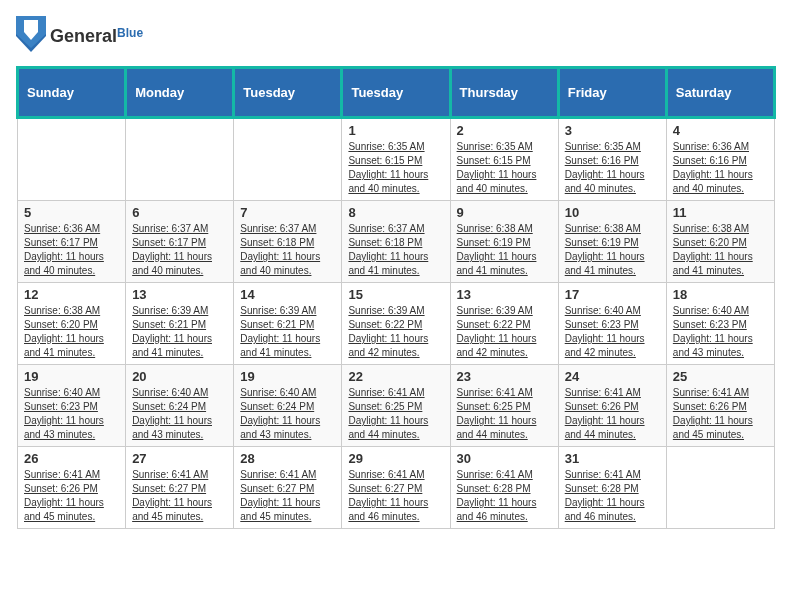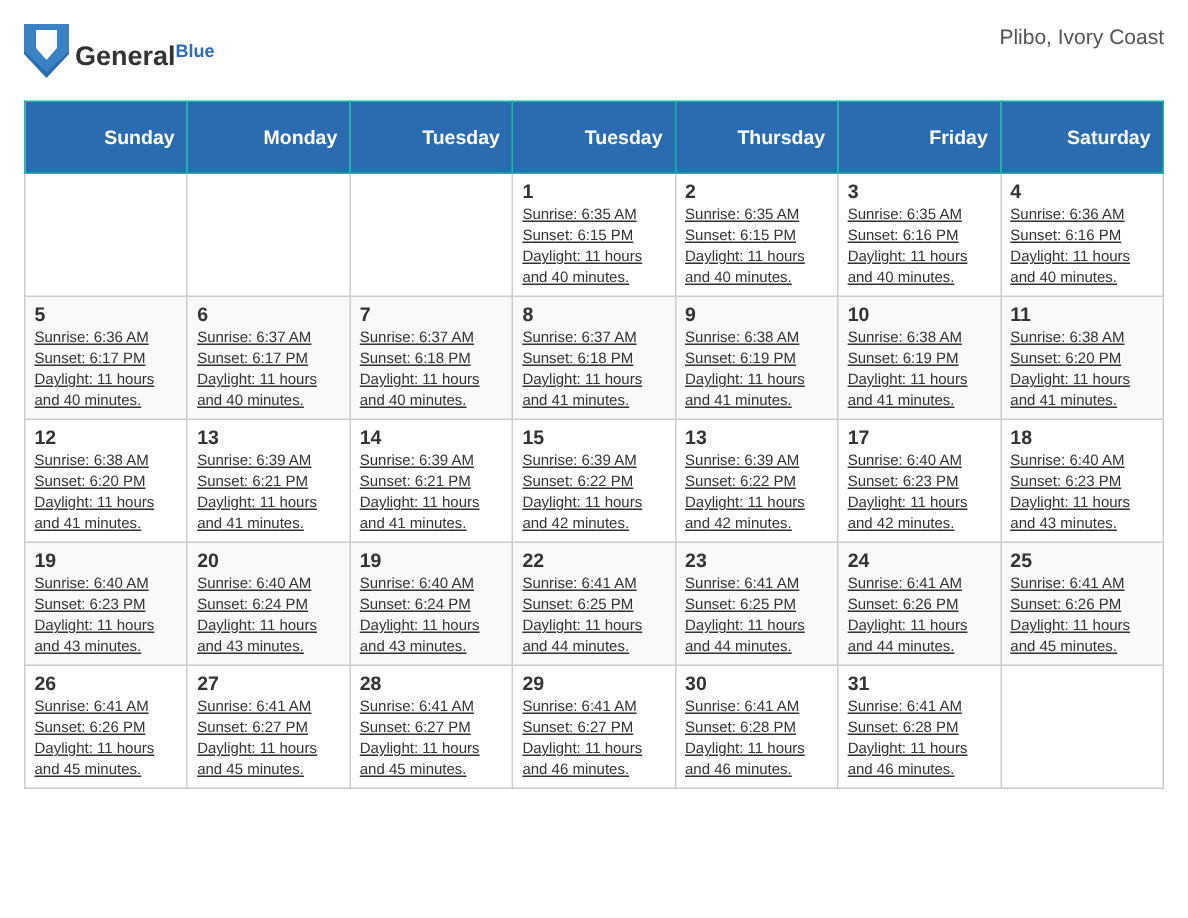--- a/index.html
+++ b/index.html
@@ -46,25 +46,25 @@
       color: #555;
     }
     .calendar {
       width: 100%;
       border-collapse: collapse;
       border: 1px solid #ccc;
     }
     .calendar th {
       background-color: #2b6cb0;
       color: #fff;
-      text-align: right;
+      text-align: left;
       padding: 16px 8px;
       font-size: 13px;
       font-weight: bold;
-      border: 1px solid #14b8a6;
+      border: 3px solid #14b8a6;
     }
     .calendar td {
       vertical-align: top;
       width: calc(100% / 7);
       min-height: 80px;
       border: 1px solid #ccc;
       padding: 4px 6px;
       font-size: 10.5px;
       color: #333;
     }
@@ -105,21 +105,20 @@
       </svg>
     </div>
     <div>
       <div style="display:flex;align-items:flex-start;gap:0;">
         <span class="logo-text-general">General</span>
         <span class="logo-text-blue">Blue</span>
       </div>
     </div>
   </div>
   <div class="title-area">
-    <div class="location">Plibo, Ivory Coast</div>
   </div>
 </div>
 
 <table class="calendar">
   <thead>
     <tr>
     <th>Sunday</th>
         <th>Monday</th>
         <th>Tuesday</th>
         <th>Tuesday</th>

